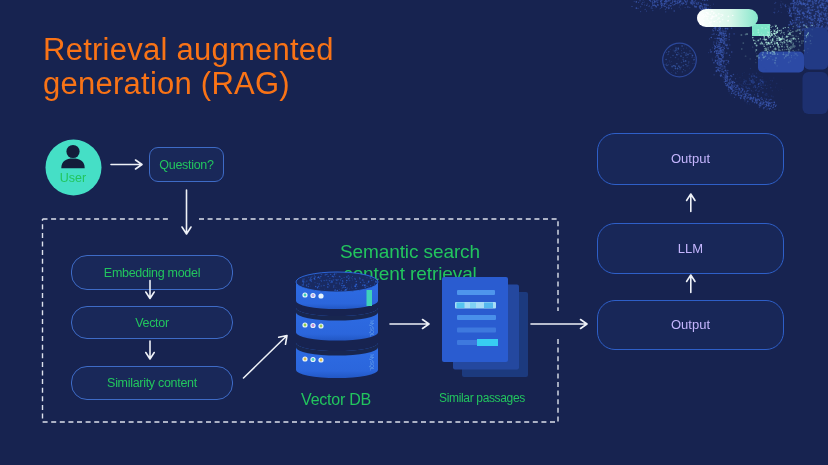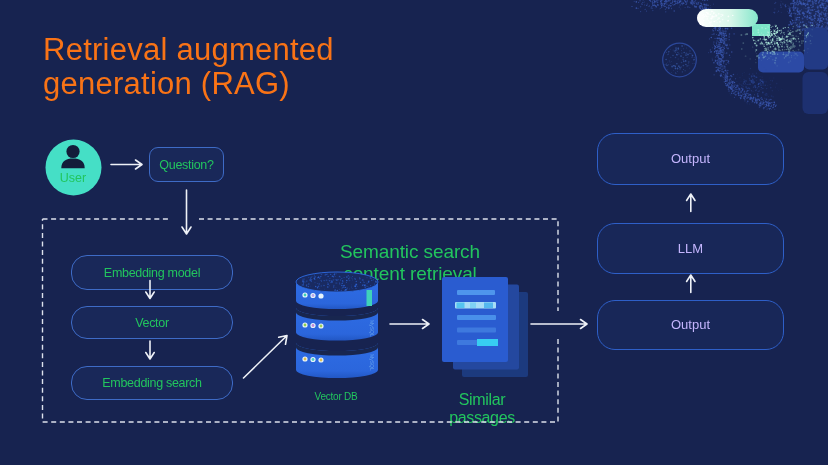--- a/index.html
+++ b/index.html
@@ -2231,25 +2231,25 @@
 <circle cx="28.5" cy="28.5" r="28" fill="#45dfc6"></circle>
 <circle cx="28" cy="12.5" r="6.6" fill="#131d3a"></circle>
 <path d="M 16.3 29.3 C 16.3 21.8 21 19.4 28 19.4 C 35 19.4 39.7 21.8 39.7 29.3 Z" fill="#131d3a"></path>
 </svg>
 <div class="lbl" style="left:45px;top:170.5px;width:56px;font-size:12.5px">User</div>
 
 <div class="box" style="left:149px;top:147px;width:73px;height:33px;border-radius:9px">Question?</div>
 
 <div class="box" style="left:71px;top:255px;width:160px;height:33px">Embedding model</div>
 <div class="box" style="left:71px;top:306px;width:160px;height:31px">Vector</div>
-<div class="box" style="left:71px;top:366px;width:160px;height:32px">Embedding search</div>
+<div class="box" style="left:71px;top:366px;width:160px;height:32px">Similarity content</div>
 
 <div class="lbl" style="left:310px;top:240.5px;width:200px;font-size:19px;letter-spacing:-0.1px">Semantic search content retrieval</div>
-<div class="lbl" style="left:286px;top:390.5px;width:100px;font-size:10px;letter-spacing:-0.25px">Vector DB</div>
-<div class="lbl" style="left:432px;top:390.5px;width:100px;font-size:16px;letter-spacing:-0.35px">Similar passages</div>
+<div class="lbl" style="left:286px;top:390.5px;width:100px;font-size:16px;letter-spacing:-0.25px">Vector DB</div>
+<div class="lbl" style="left:432px;top:390.5px;width:100px;font-size:12px;letter-spacing:-0.35px">Similar passages</div>
 
 <div class="rbox" style="top:133px;height:49.5px">Output</div>
 <div class="rbox" style="top:223px;height:49px">LLM</div>
 <div class="rbox" style="top:299.5px;height:48px">Output</div>
 
 <svg width="92" height="116" viewBox="0 0 92 116" style="position:absolute;left:291px;top:268px">
 <defs>
 <linearGradient id="cylg" x1="0" y1="0" x2="0" y2="1">
 <stop offset="0" stop-color="#2e6ce4"></stop>
         <stop offset="0.8" stop-color="#2b66dc"></stop>

